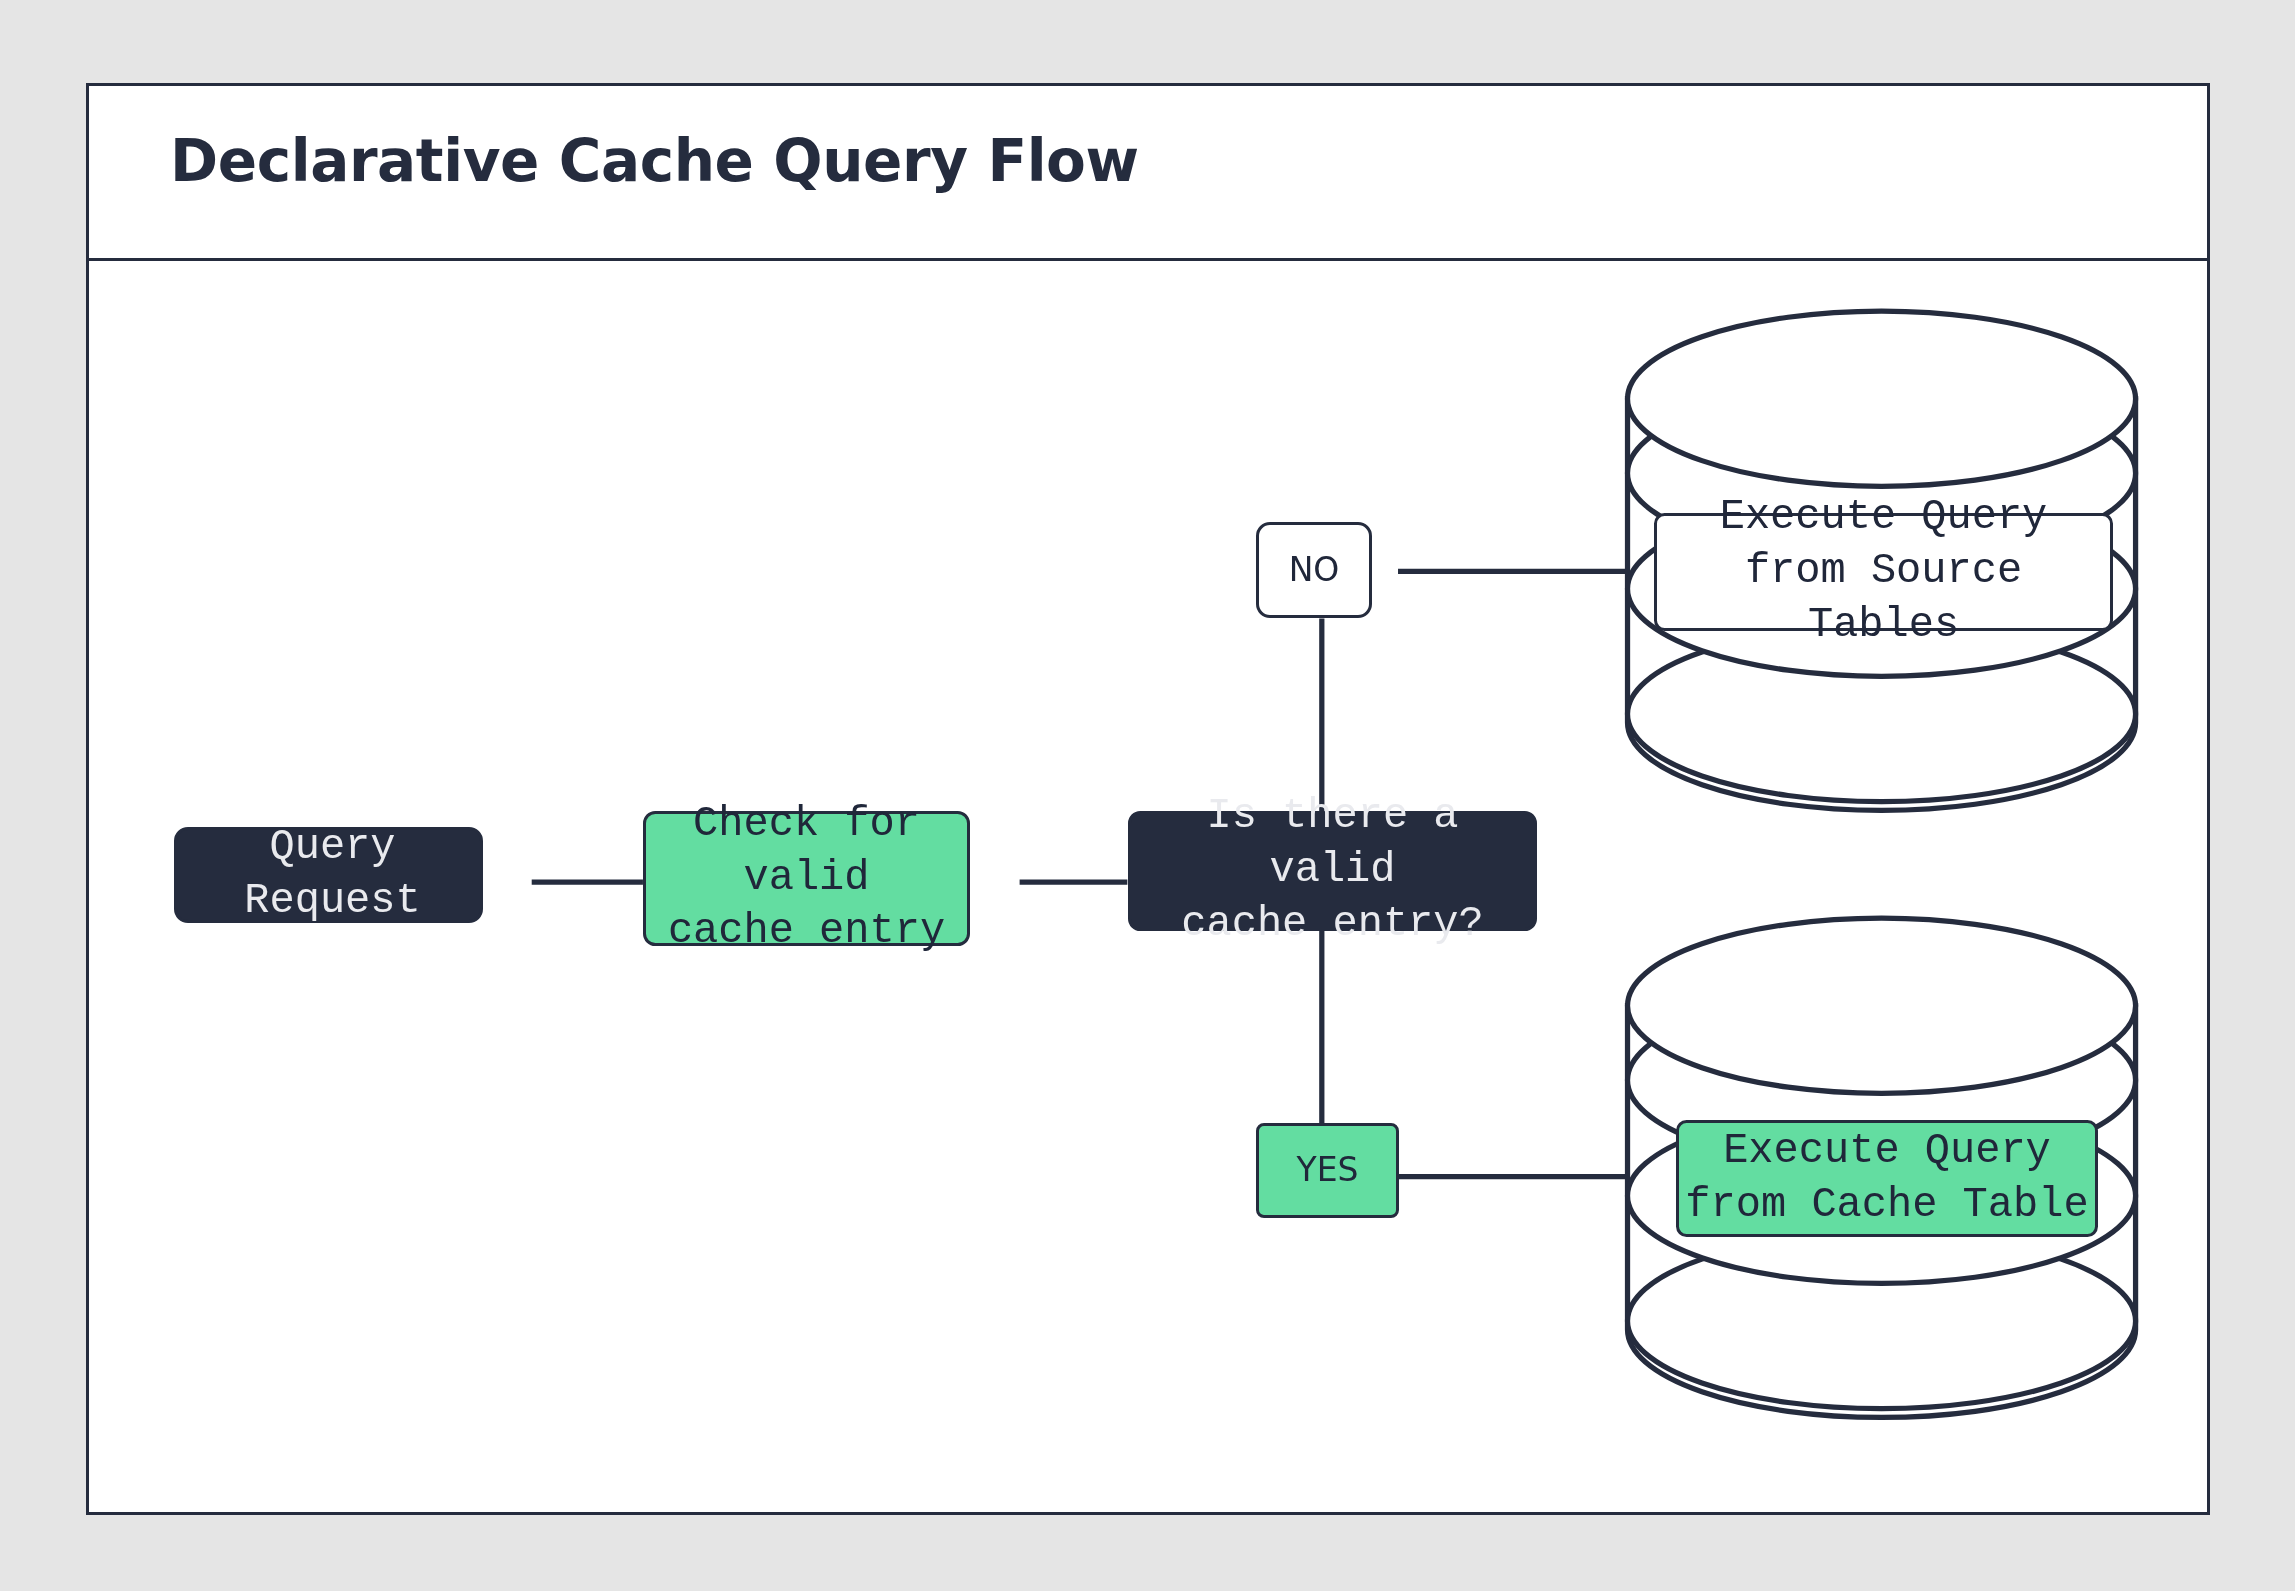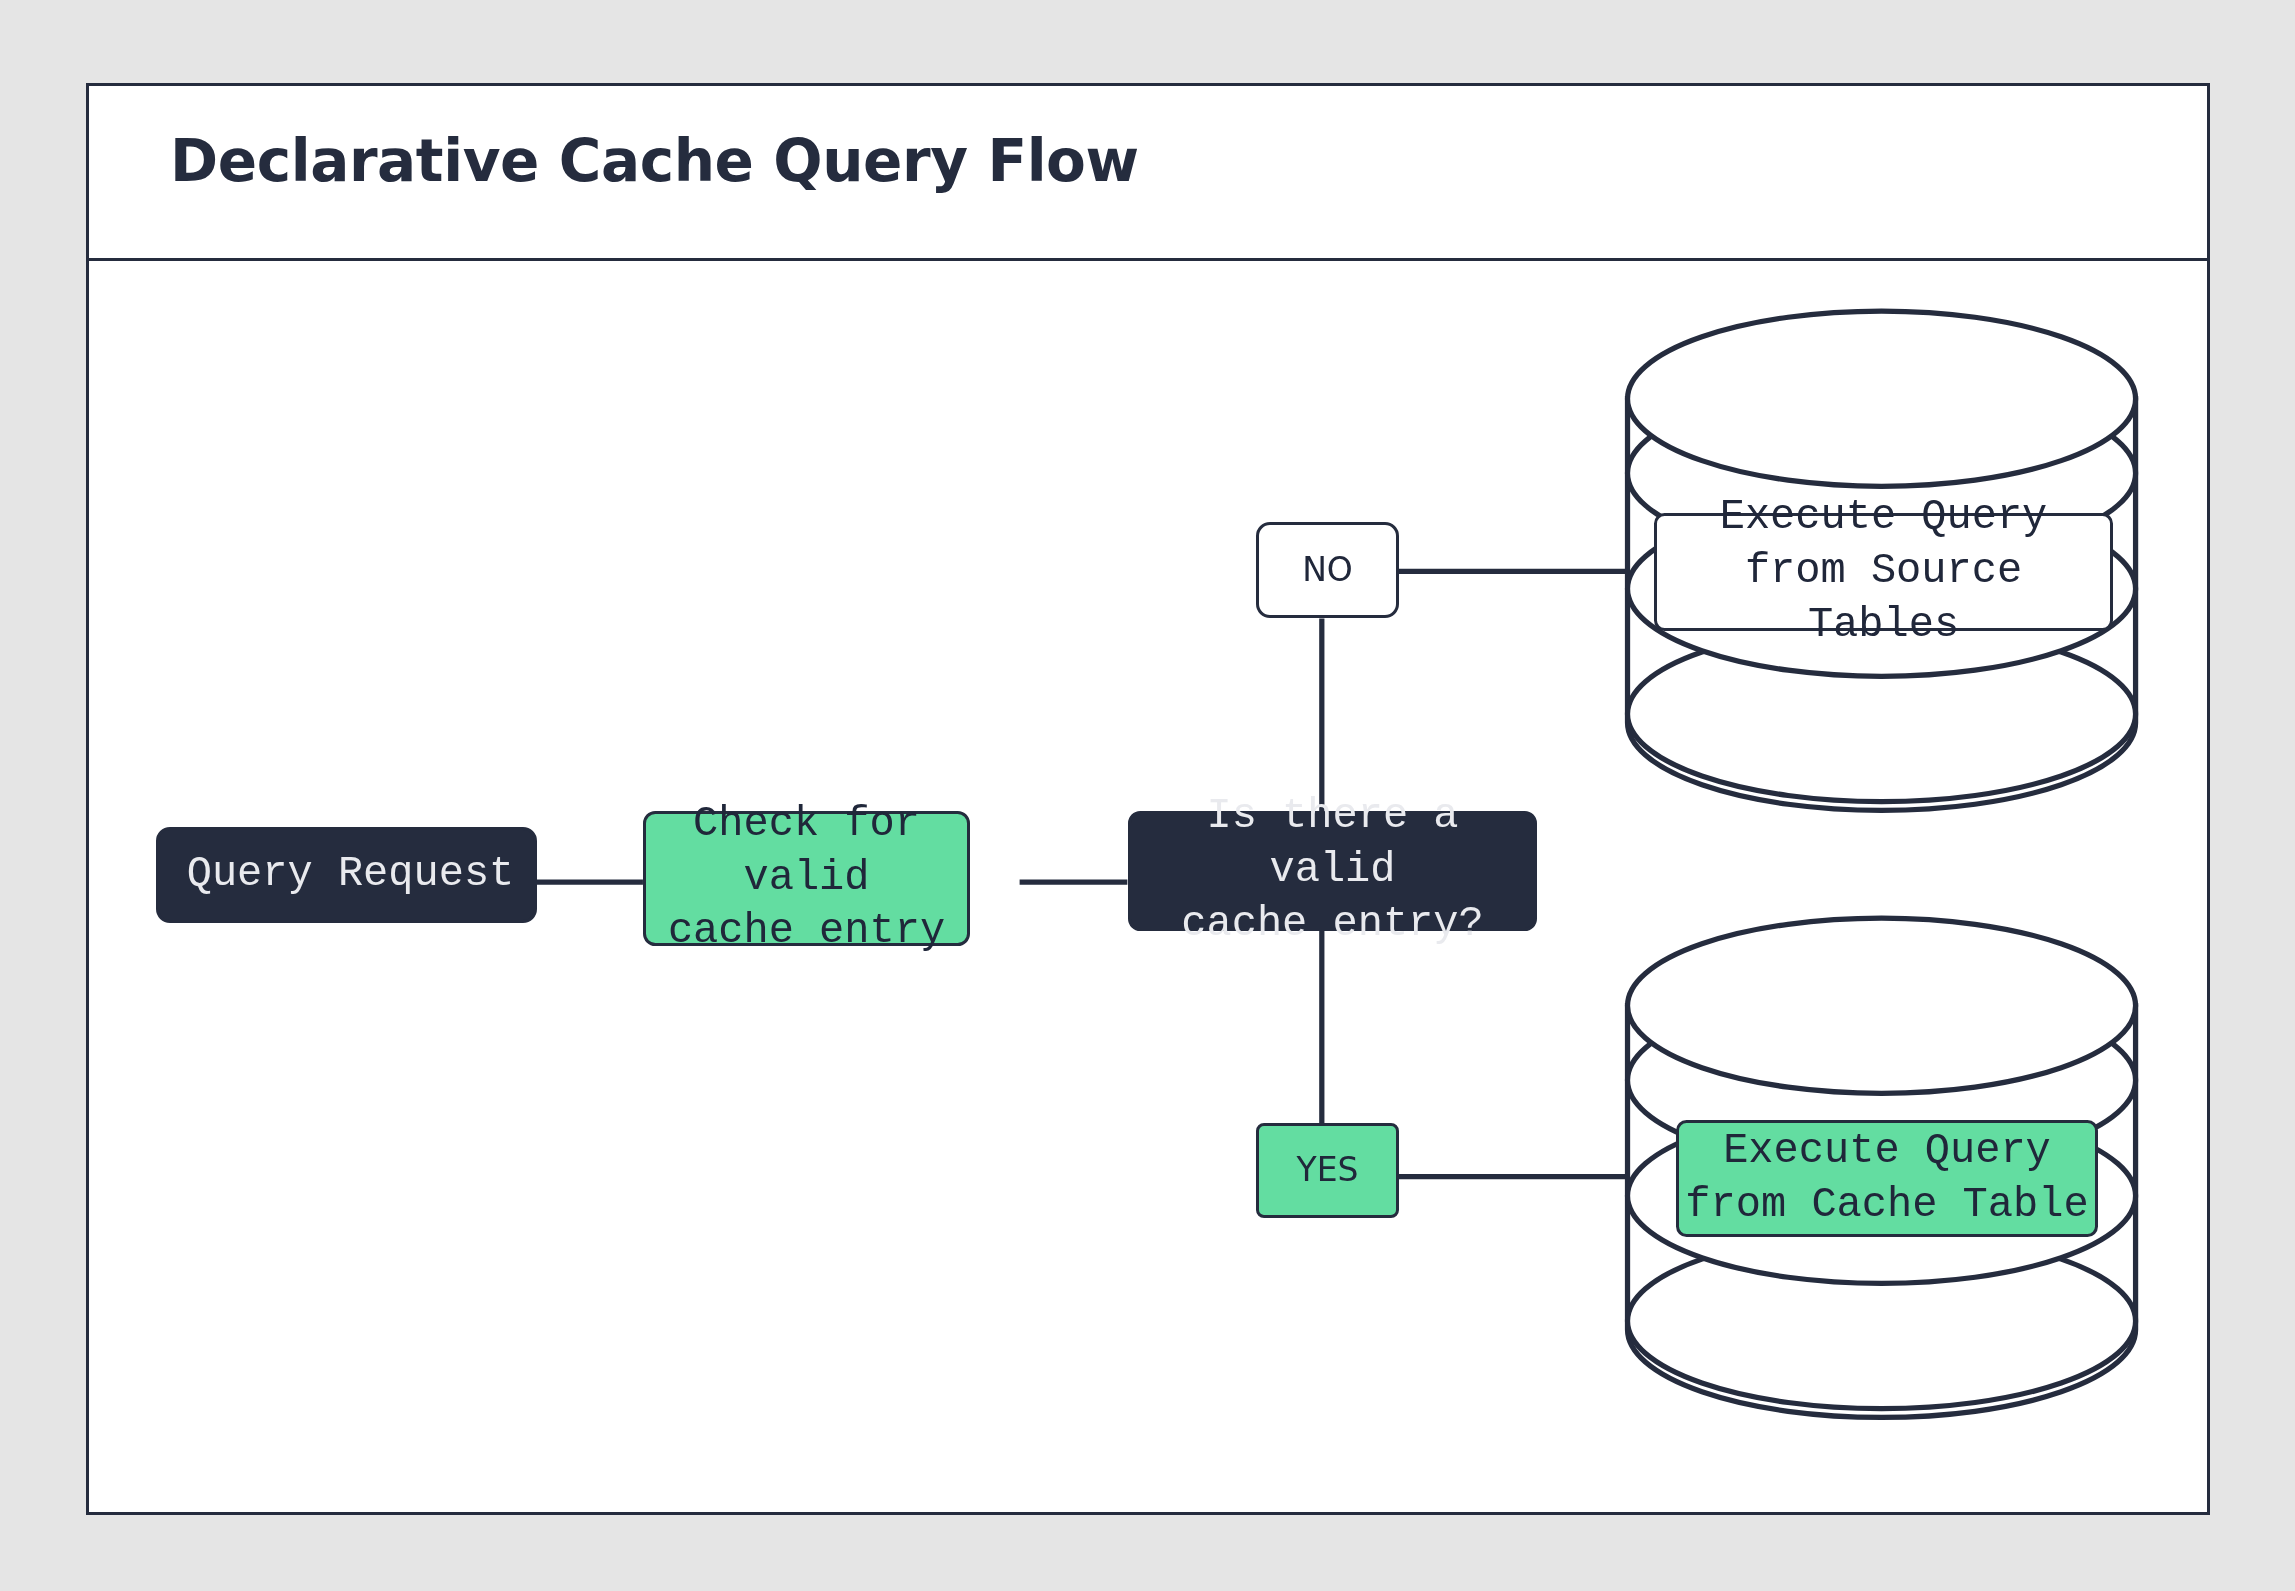--- a/index.html
+++ b/index.html
@@ -83,32 +83,32 @@
     color: #20273a;
     border: 3.5px solid #252c3e;
   }
   .node-white {
     background: #ffffff;
     color: #20273a;
     border: 3.5px solid #252c3e;
   }
   
   #node-query-request {
-    left: 156px; top: 827px; width: 381px; height: 96px;
+    left: 174px; top: 827px; width: 309px; height: 96px;
     border-radius: 14px;
     padding-left: 8px;
   }
   #node-check-cache {
     left: 643px; top: 811px; width: 327px; height: 135px;
   }
   #node-decision {
     left: 1128px; top: 811px; width: 409px; height: 120px;
   }
   #badge-no {
-    left: 1256px; top: 522px; width: 143px; height: 96px;
+    left: 1256px; top: 522px; width: 116px; height: 96px;
     font-family: "DejaVu Sans", sans-serif;
     font-size: 33px;
     border-radius: 14px;
   }
   #badge-yes {
     left: 1256px; top: 1123px; width: 143px; height: 95px;
     font-family: "DejaVu Sans", sans-serif;
     font-size: 33px;
     border-radius: 8px;
   }

